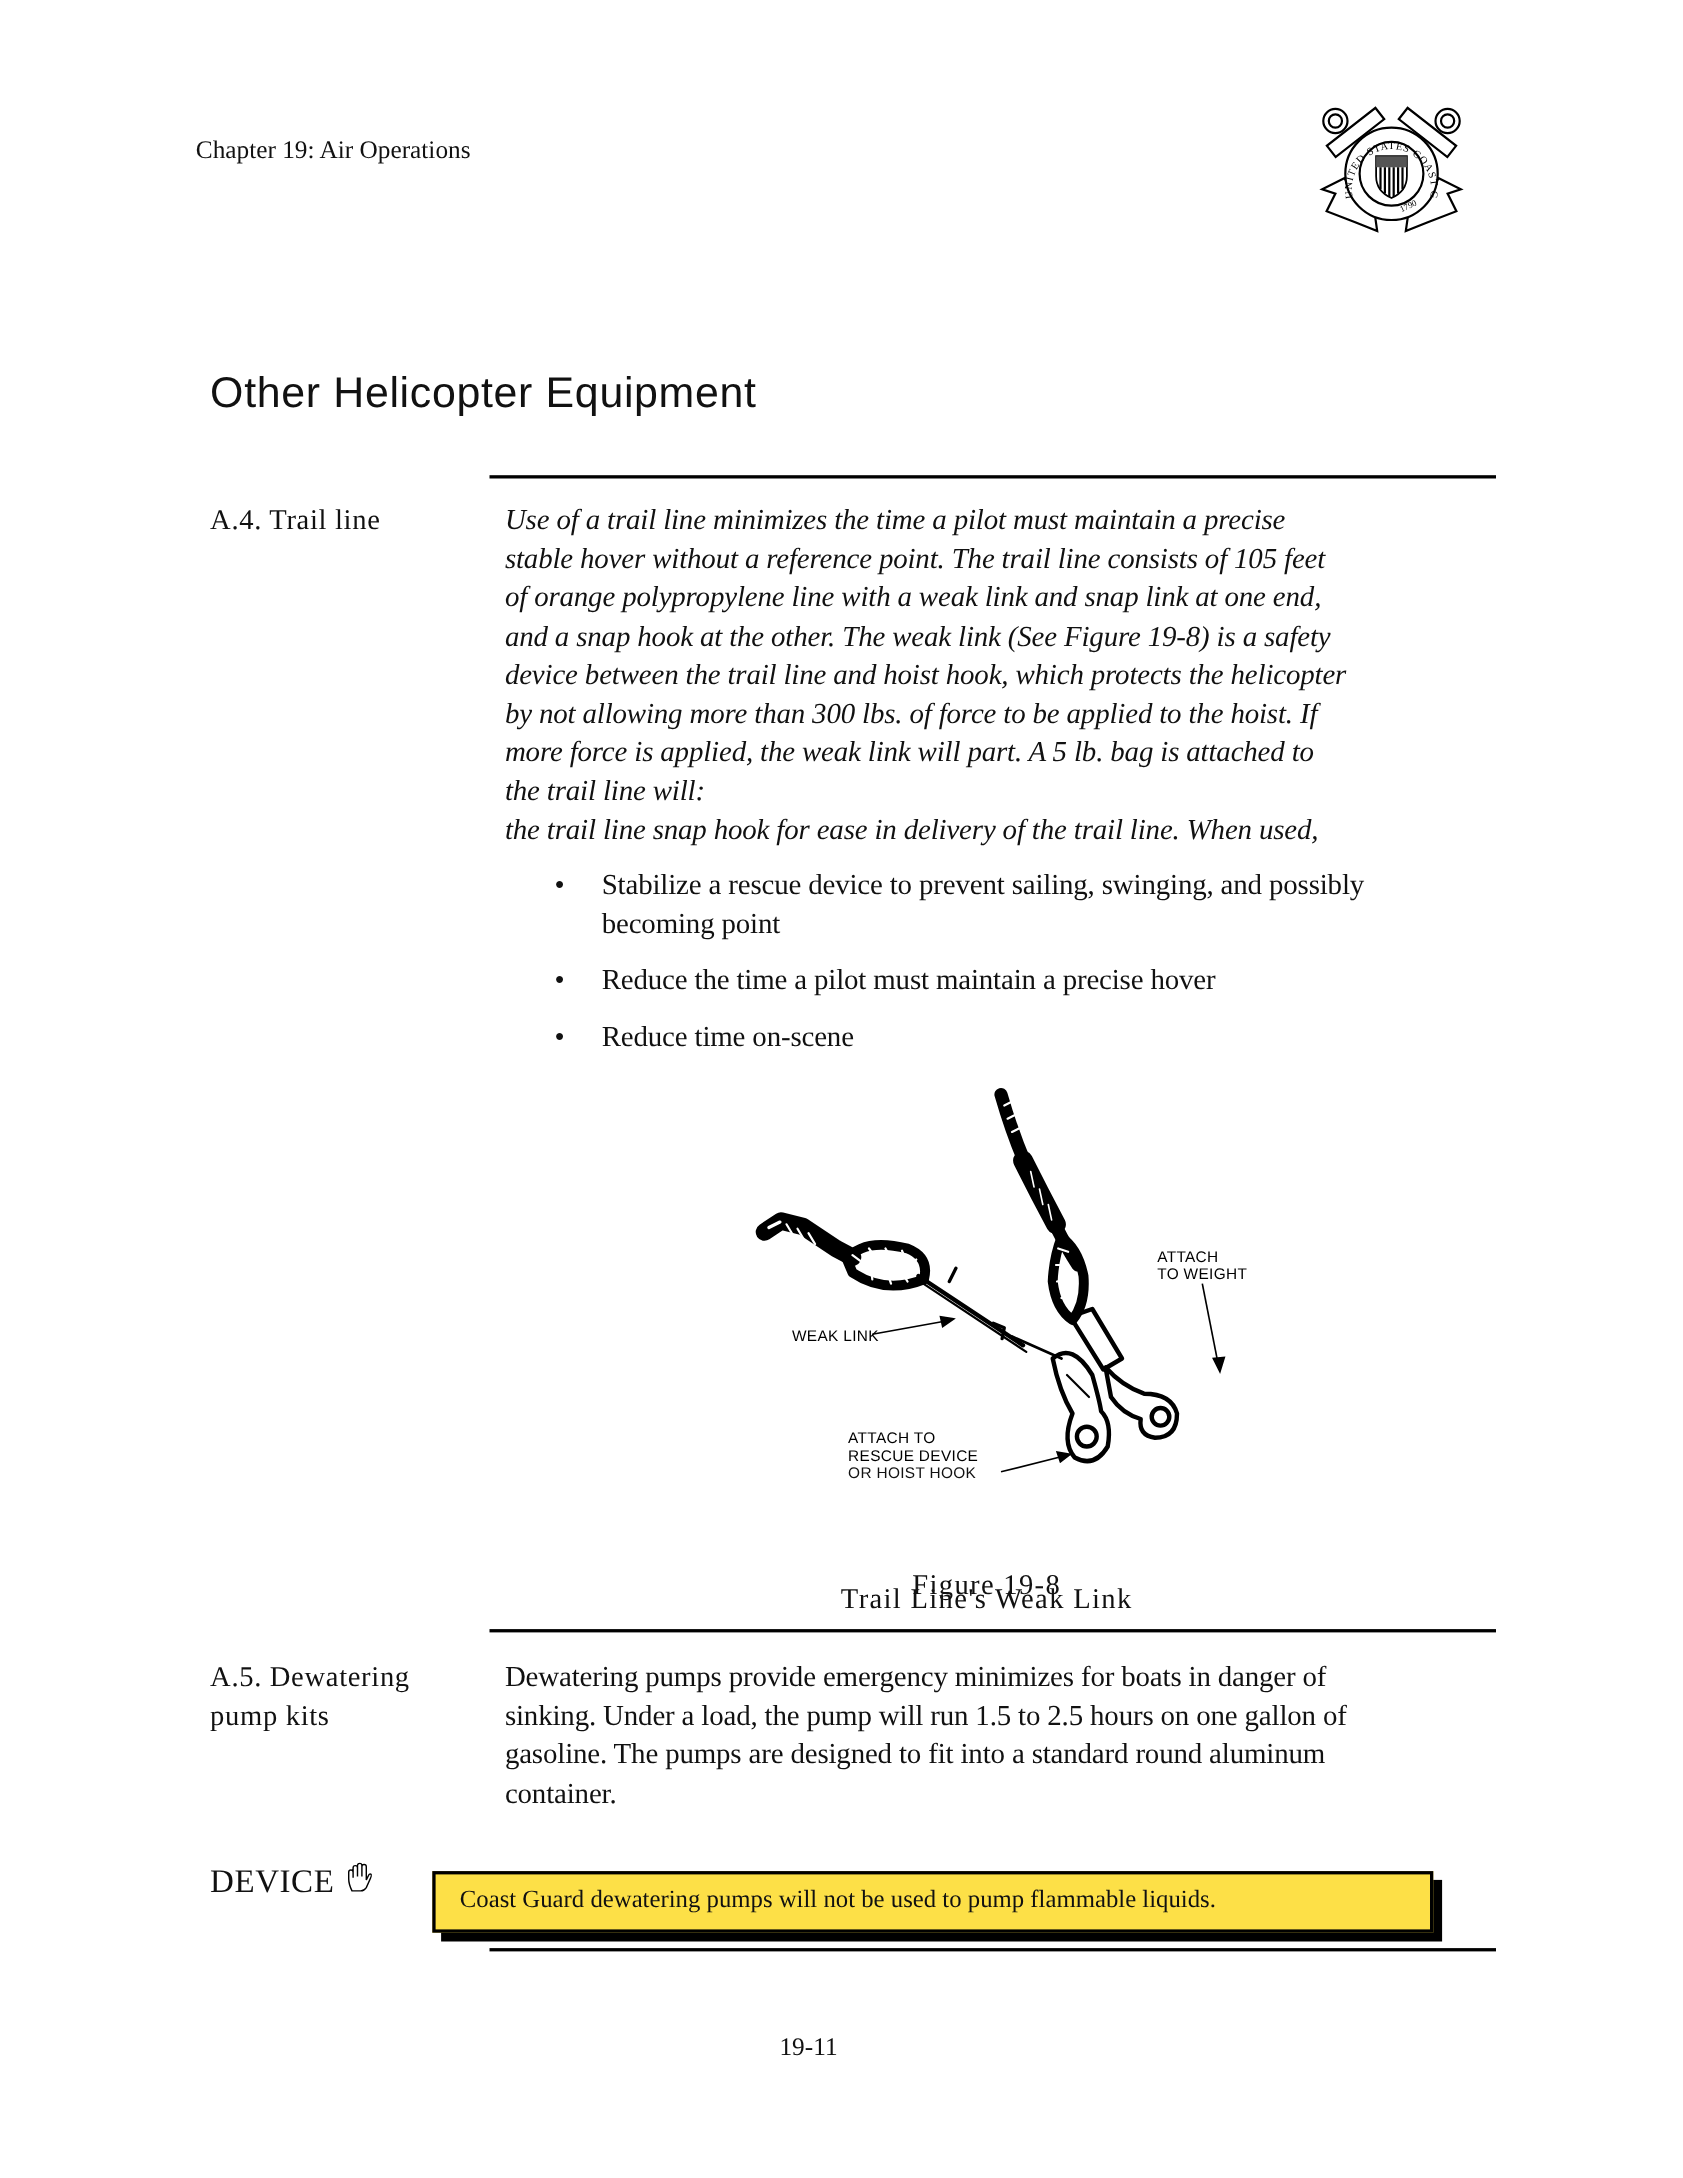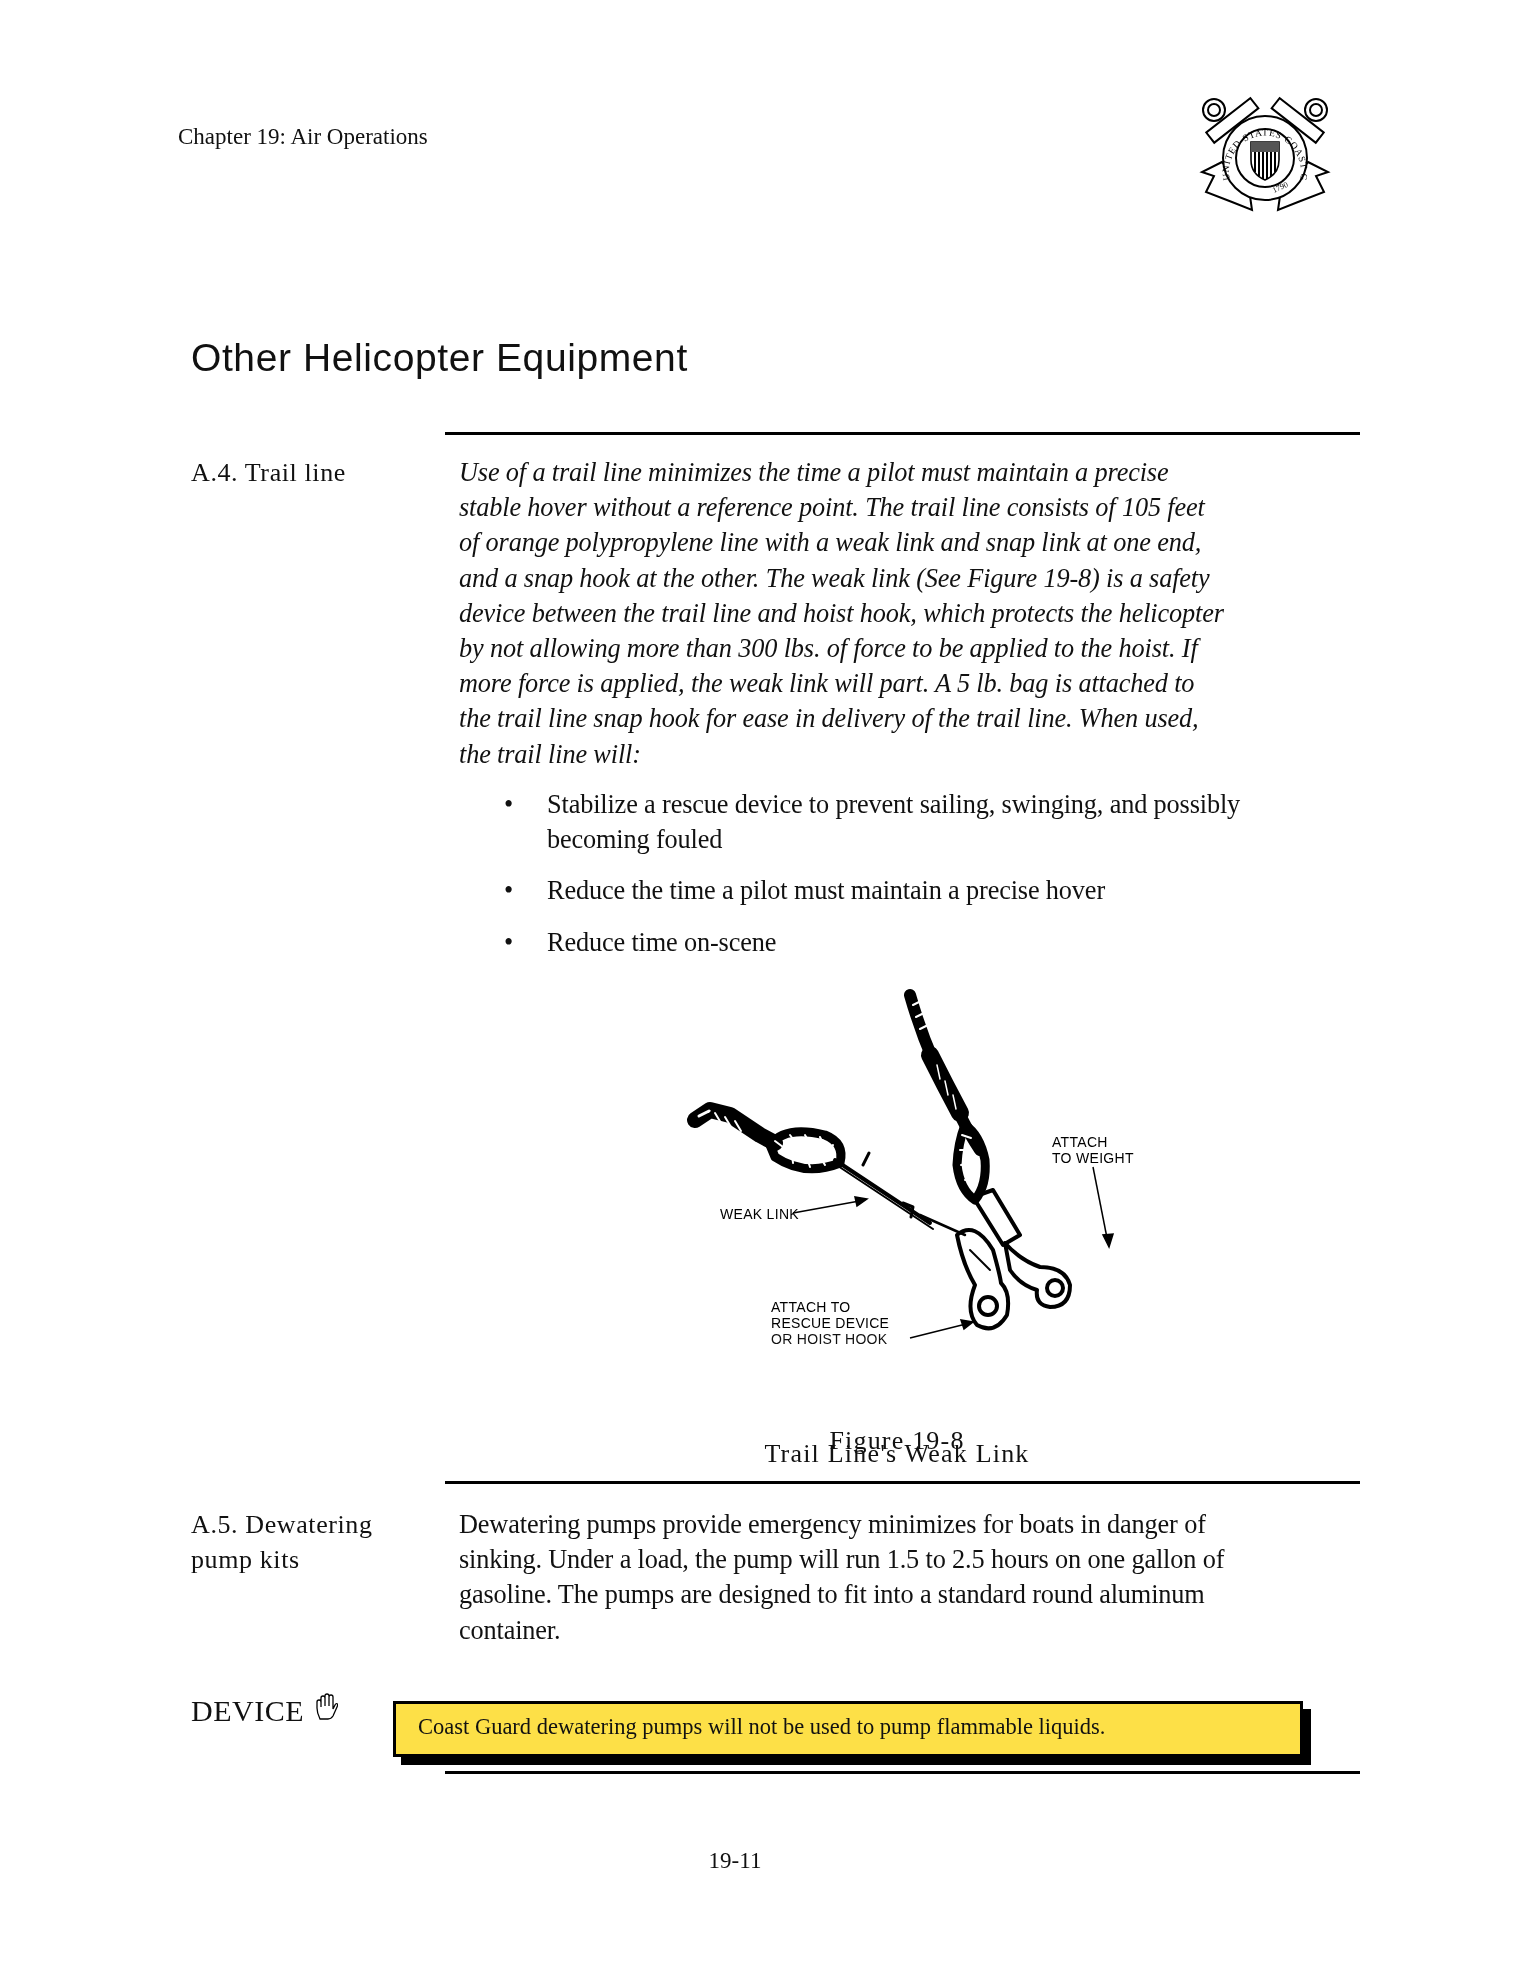--- a/index.html
+++ b/index.html
@@ -75,29 +75,29 @@
 <div class="side-label" style="top:455px;">A.4.  Trail line</div>
 
 <div class="body-text" style="top:455px;font-style:italic;">
   <span class="ln">Use of a trail line minimizes the time a pilot must maintain a precise</span>
   <span class="ln">stable hover without a reference point. The trail line consists of 105 feet</span>
   <span class="ln">of orange polypropylene line with a weak link and snap link at one end,</span>
   <span class="ln">and a snap hook at the other. The weak link (See Figure 19-8) is a safety</span>
   <span class="ln">device between the trail line and hoist hook, which protects the helicopter</span>
   <span class="ln">by not allowing more than 300 lbs. of force to be applied to the hoist. If</span>
   <span class="ln">more force is applied, the weak link will part.  A 5 lb. bag is attached to</span>
+  <span class="ln">the trail line will:</span>
   <span class="ln">the trail line snap hook for ease in delivery of the trail line. When used,</span>
-  <span class="ln">the trail line will:</span>
 </div>
 
 <ul class="bullets" style="top:787px;">
   <li>
     <span class="dot">•</span>
     <span class="ln">Stabilize a rescue device to prevent sailing, swinging, and possibly</span>
-    <span class="ln">becoming fouled</span>
+    <span class="ln">becoming point</span>
   </li>
   <li>
     <span class="dot">•</span>
     <span class="ln">Reduce the time a pilot must maintain a precise hover</span>
   </li>
   <li>
     <span class="dot">•</span>
     <span class="ln">Reduce time on-scene</span>
   </li>
 </ul>

